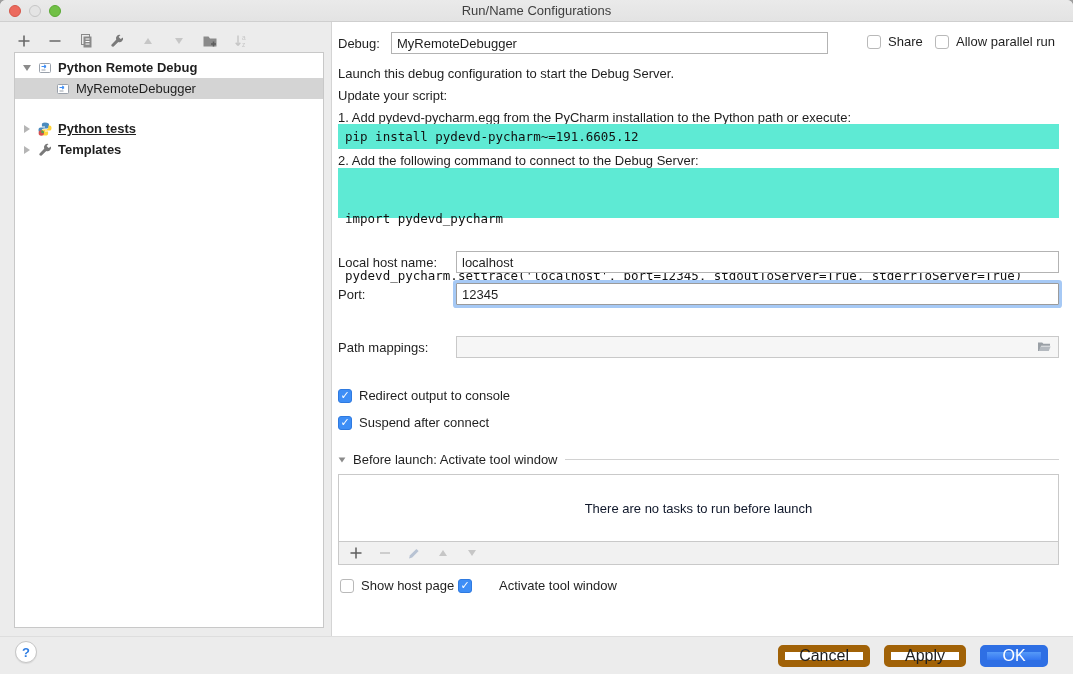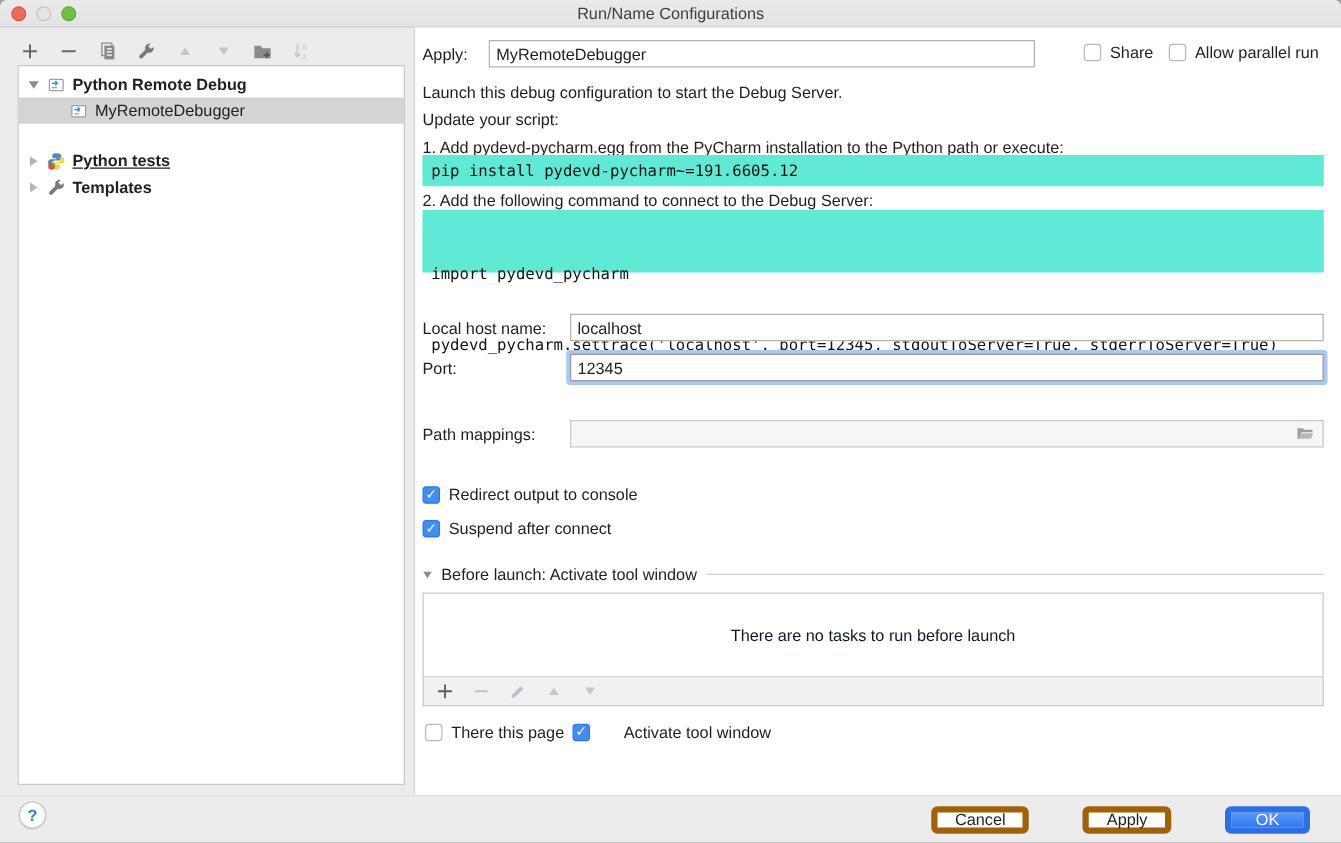--- a/index.html
+++ b/index.html
@@ -84,22 +84,22 @@
   .tri-down-d { width:0; height:0; border-left:4.5px solid transparent; border-right:4.5px solid transparent; border-top:6px solid #c6c6c6; }
 
   
   .bottom-strip {
     position:absolute; left:0; top:636px; width:1073px; height:38px;
     background:#ececec; border-top:1px solid #dedede;
     display:flex; align-items:center; justify-content:flex-end; gap:14px; padding-right:25px;
   }
   .btn {
     min-width:68px; height:22px; padding:0 14px; border-radius:5px;
-    border:5px solid #a16207; background:#ffffff; font-family:"Liberation Sans",sans-serif;
-    font-size:13px; color:#1f1f1f; display:inline-flex; align-items:center; justify-content:center;margin-left:29px;
+    border:7px solid #a16207; background:#ffffff; font-family:"Liberation Sans",sans-serif;
+    font-size:16px; color:#1f1f1f; display:inline-flex; align-items:center; justify-content:center;
   }
   .btn.primary {
     background:linear-gradient(#569af8,#3376f1); border-color:#2e6fe4; color:#fff;
   }
   .help-btn {
     position:absolute; left:15px; top:641px; width:22px; height:22px; border-radius:50%;
     background:#fff; border:1px solid #c6c6c6; color:#2f7de3; font-size:13px; font-weight:bold;
     display:flex; align-items:center; justify-content:center;
     box-shadow:0 1px 1px rgba(0,0,0,0.08);
   }
@@ -206,21 +206,21 @@
         <svg width="16" height="16">
             <path fill="#7a7a7a" d="M14 4.6a3.6 3.6 0 0 1-4.7 4.3l-4.6 4.6a1.5 1.5 0 0 1-2.1-2.1l4.6-4.6A3.6 3.6 0 0 1 11.5 2l-1.9 1.9 2.1 2.1L14 4.6z"></path>
           </svg>
       </span>
       <span class="lbl">Templates</span>
     </div>
   </div>
 
   <div class="right-panel">
 
-    <div class="rp" style="left:6px; top:14px;">Apply:</div>
+    <div class="rp" style="left:6px; top:14px;">Debug:</div>
     <input class="txt rp" style="left: 59px; top: 10px; width: 437px;" value="MyRemoteDebugger">
     <div class="rp cbrow" style="left:535px; top:12px;">
       <span class="cb-box"></span>
       <span>Share</span>
     </div>
     <div class="rp cbrow" style="left:603px; top:12px;">
       <span class="cb-box"></span>
       <span>Allow parallel run</span>
     </div>
 
@@ -286,21 +286,21 @@
       <span class="tb-icon">
           <span class="tri-up-d"></span>
         </span>
       <span class="tb-icon">
           <span class="tri-down-d"></span>
         </span>
     </div>
 
     <div class="rp cbrow" style="left:8px; top:556px;">
       <span class="cb-box"></span>
-      <span>There this page</span>
+      <span>Show host page</span>
     </div>
     <div class="rp cbrow" style="left:126px; top:556px;gap:27px;">
       <span class="cb-box on"></span>
       <span>Activate tool window</span>
     </div>
   </div>
 
   <div class="bottom-strip">
     <button class="btn">Cancel</button>
     <button class="btn">Apply</button>

